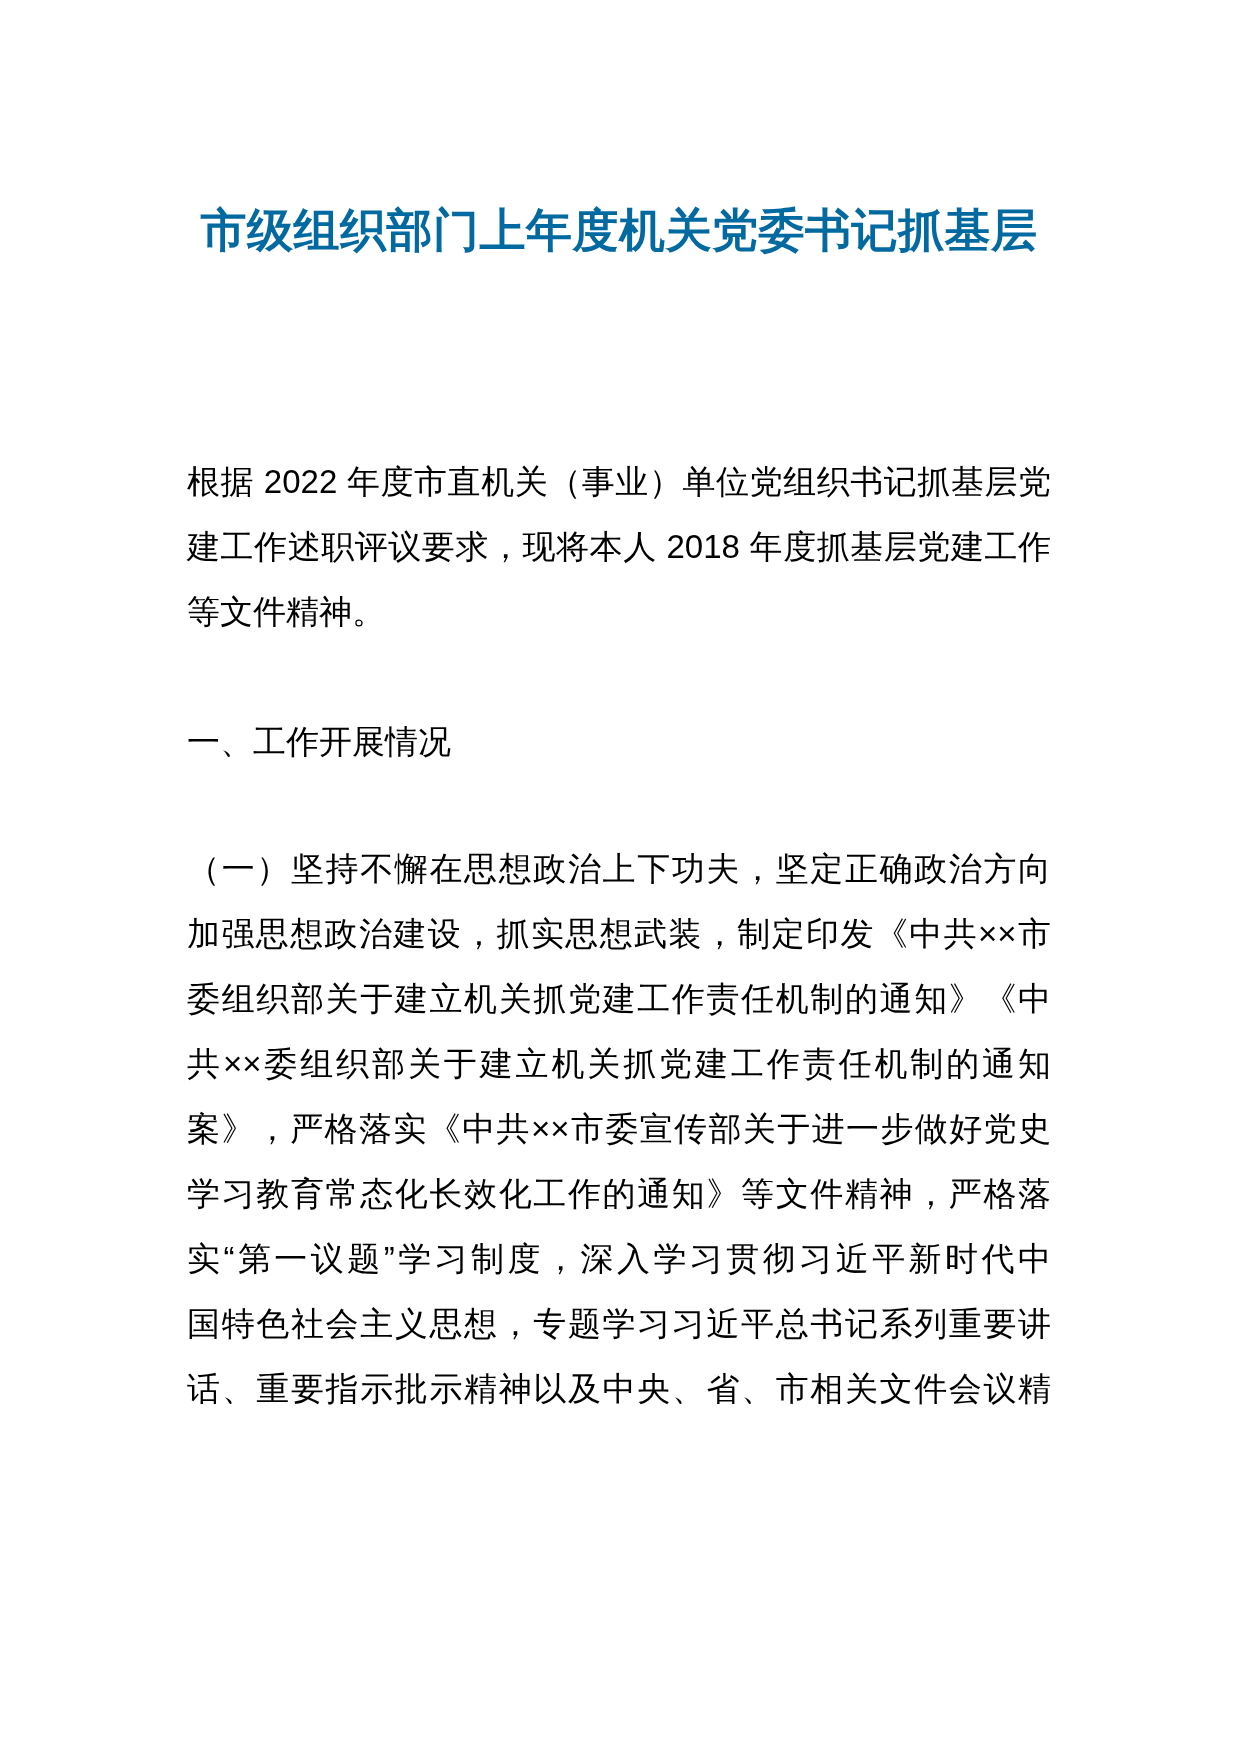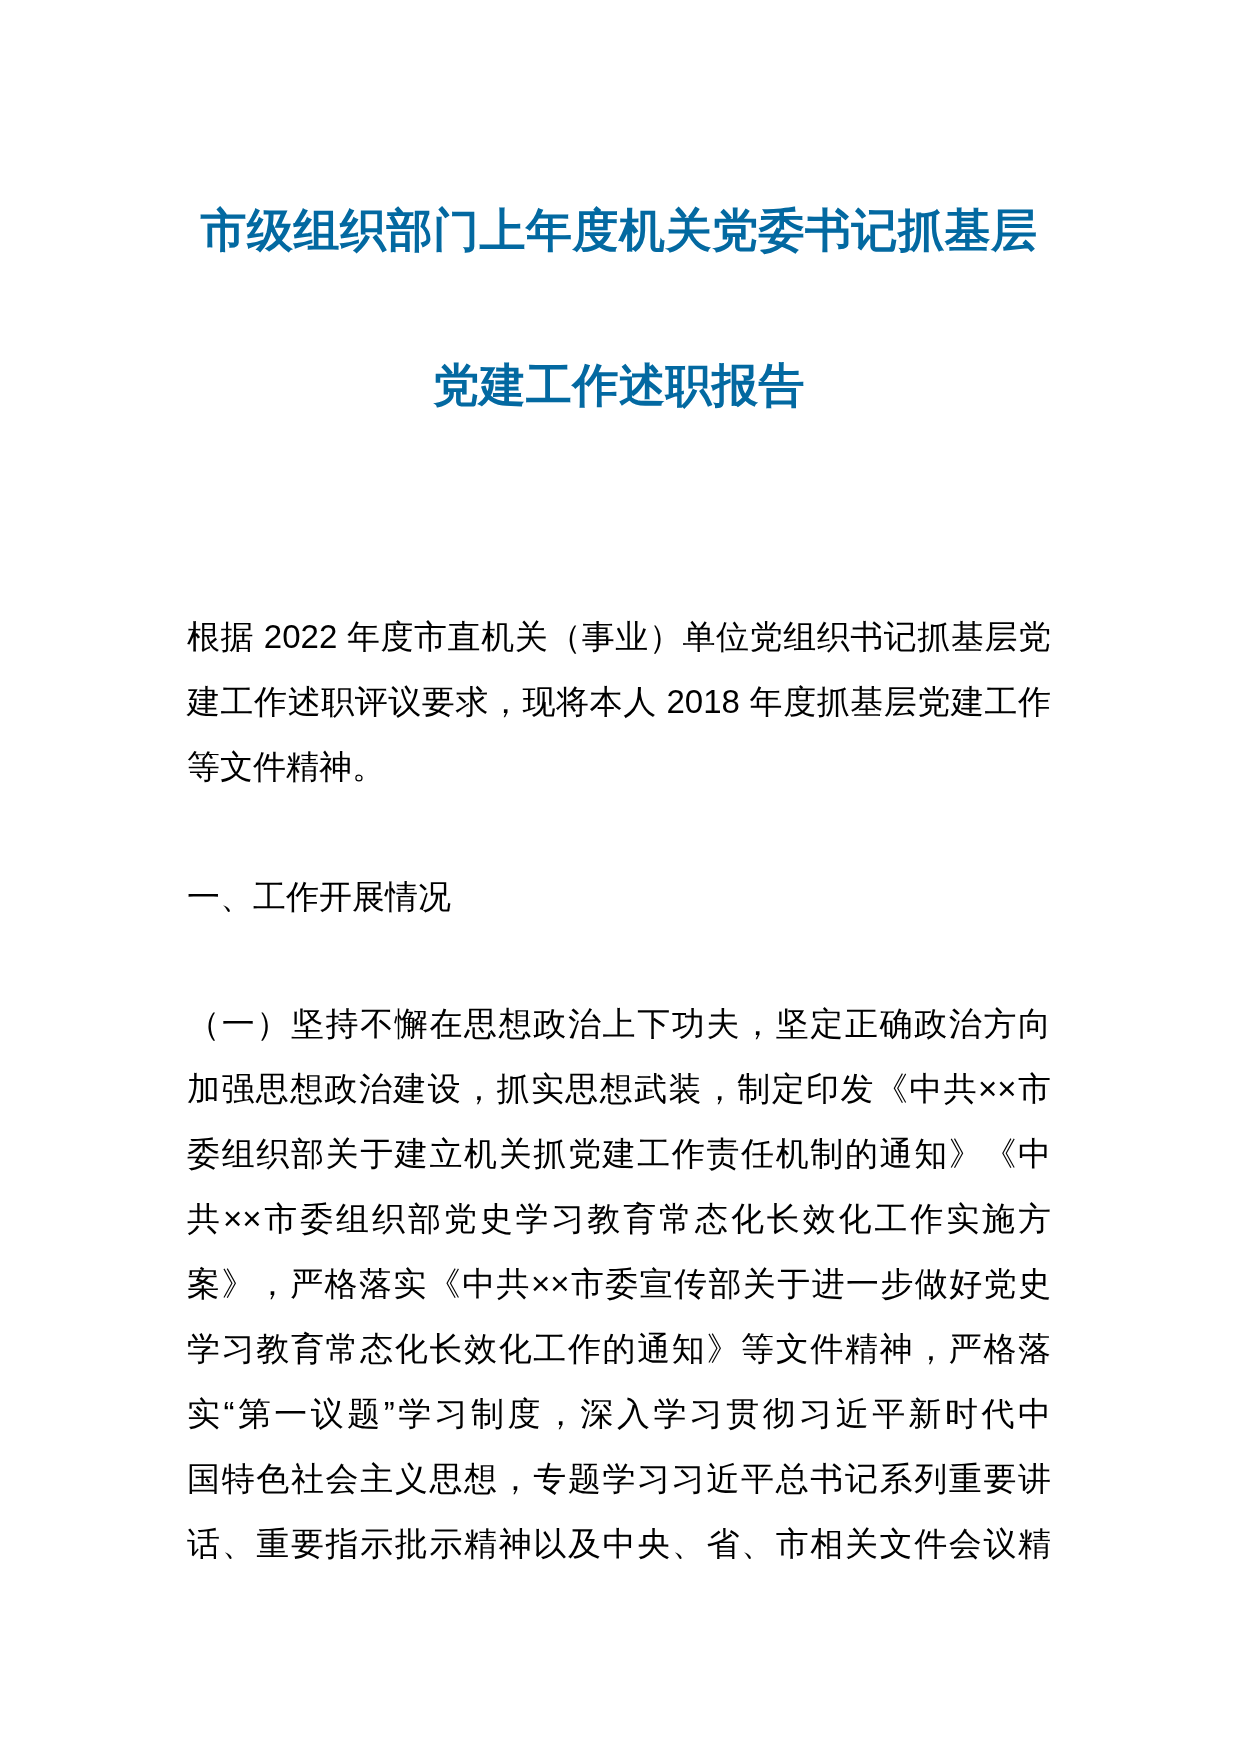--- a/index.html
+++ b/index.html
@@ -52,38 +52,37 @@
   }
 </style>
 </head>
 <body>
 
 <div class="page">
   <div class="content">
 
     <h1 class="title">
       <div class="title-line">市级组织部门上年度机关党委书记抓基层</div>
-      <div class="title-line">党建工作述职报告</div>
     </h1>
 
     <div class="para para-intro">
       <div class="line j">根据 2022 年度市直机关（事业）单位党组织书记抓基层党</div>
       <div class="line j">建工作述职评议要求，现将本人 2018 年度抓基层党建工作</div>
       <div class="line">等文件精神。</div>
     </div>
 
     <div class="para heading">
       <div class="line">一、工作开展情况</div>
     </div>
 
     <div class="para para-sub">
       <div class="line j">（一）坚持不懈在思想政治上下功夫，坚定正确政治方向</div>
       <div class="line j">加强思想政治建设，抓实思想武装，制定印发《中共××市</div>
       <div class="line j">委组织部关于建立机关抓党建工作责任机制的通知》《中</div>
-      <div class="line j">共××市委组织部党史学习教育常态化长效化工作实施方</div>
+      <div class="line j">共××委组织部关于建立机关抓党建工作责任机制的通知</div>
       <div class="line j">案》，严格落实《中共××市委宣传部关于进一步做好党史</div>
       <div class="line j">学习教育常态化长效化工作的通知》等文件精神，严格落</div>
       <div class="line j">实“第一议题”学习制度，深入学习贯彻习近平新时代中</div>
       <div class="line j">国特色社会主义思想，专题学习习近平总书记系列重要讲</div>
       <div class="line j">话、重要指示批示精神以及中央、省、市相关文件会议精</div>
     </div>
 
   </div>
 </div>
 

